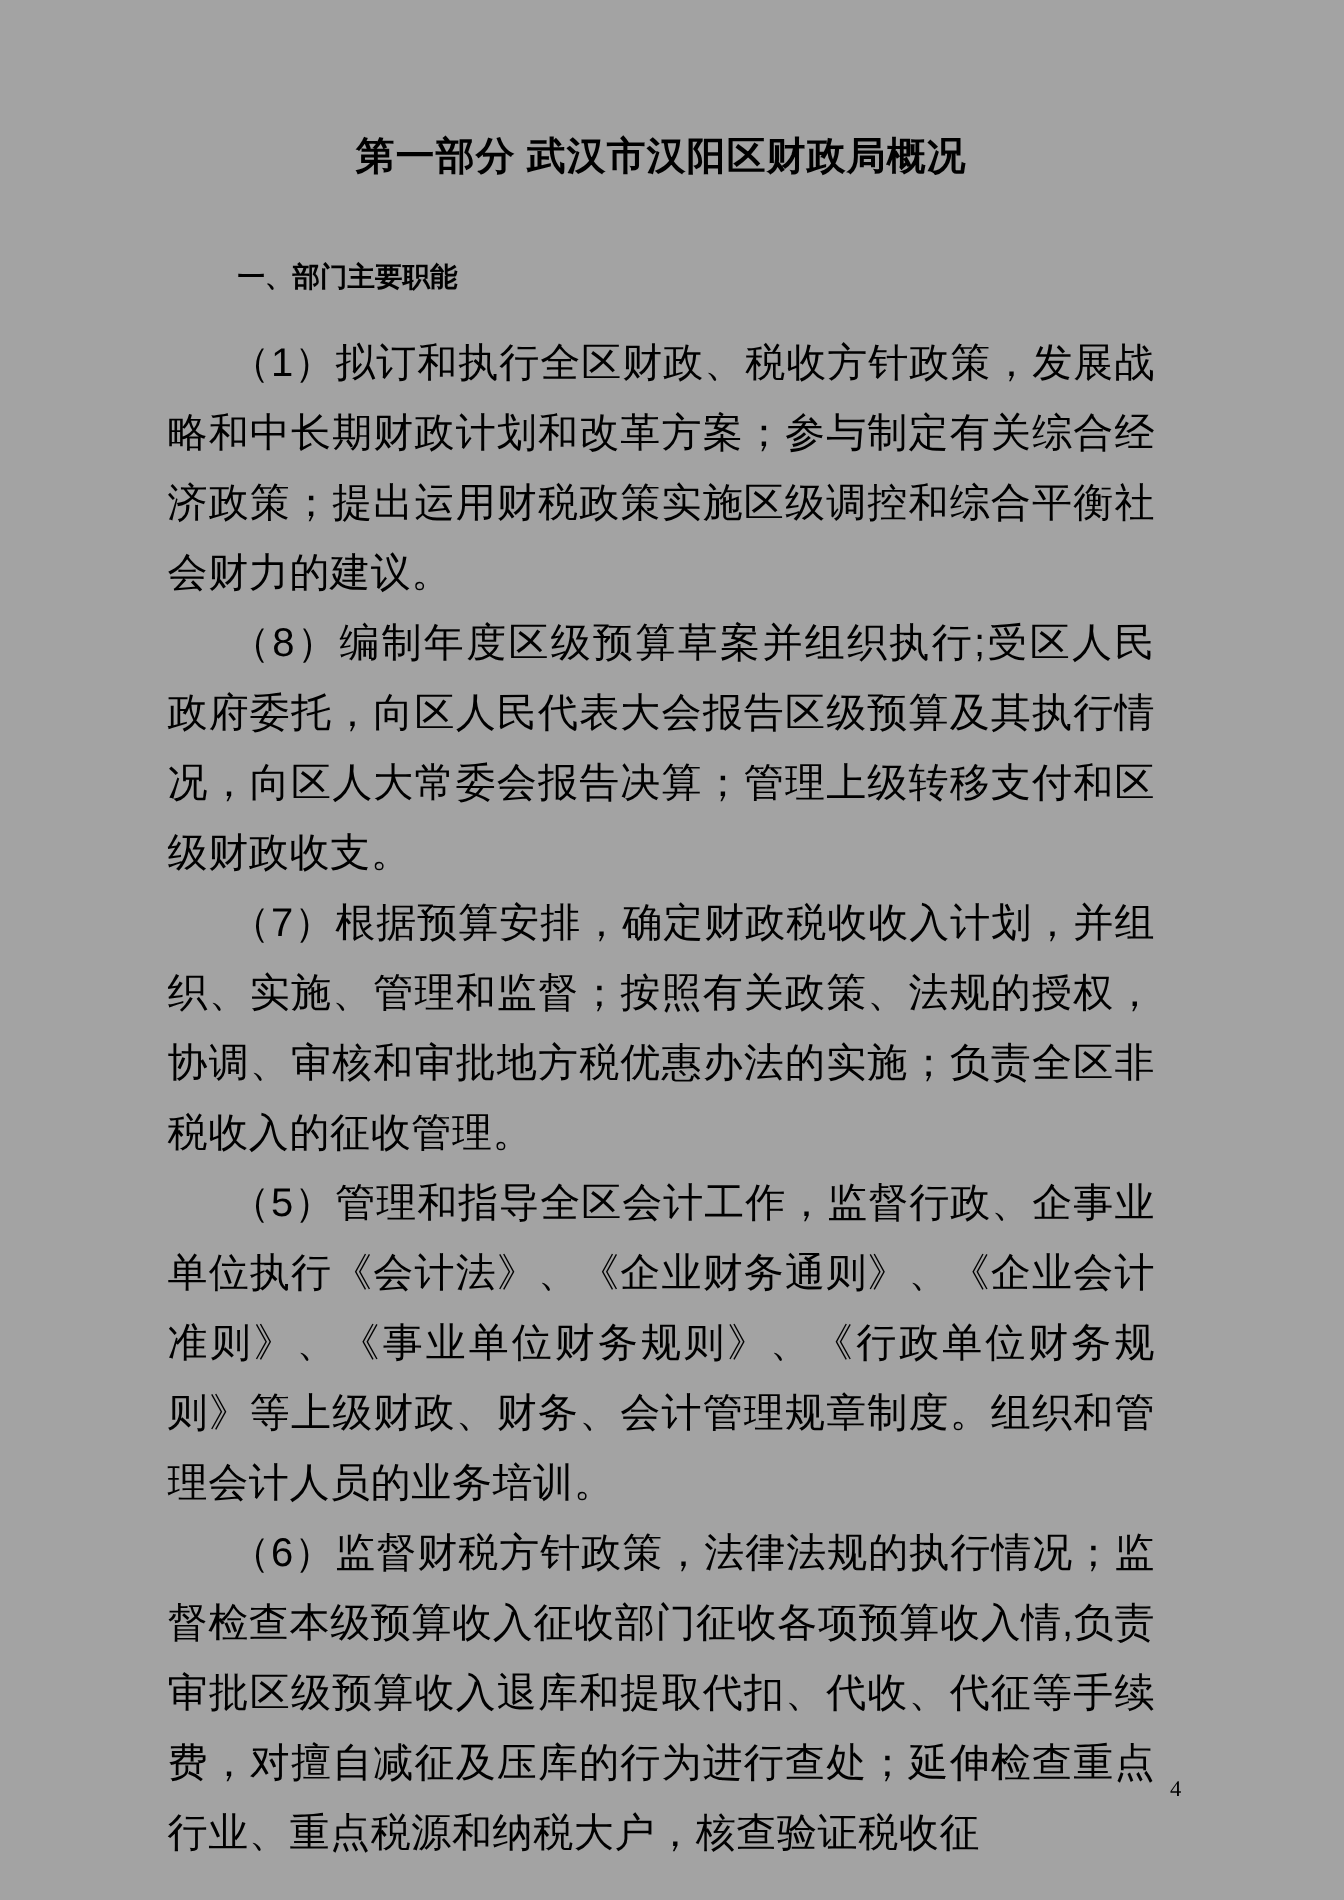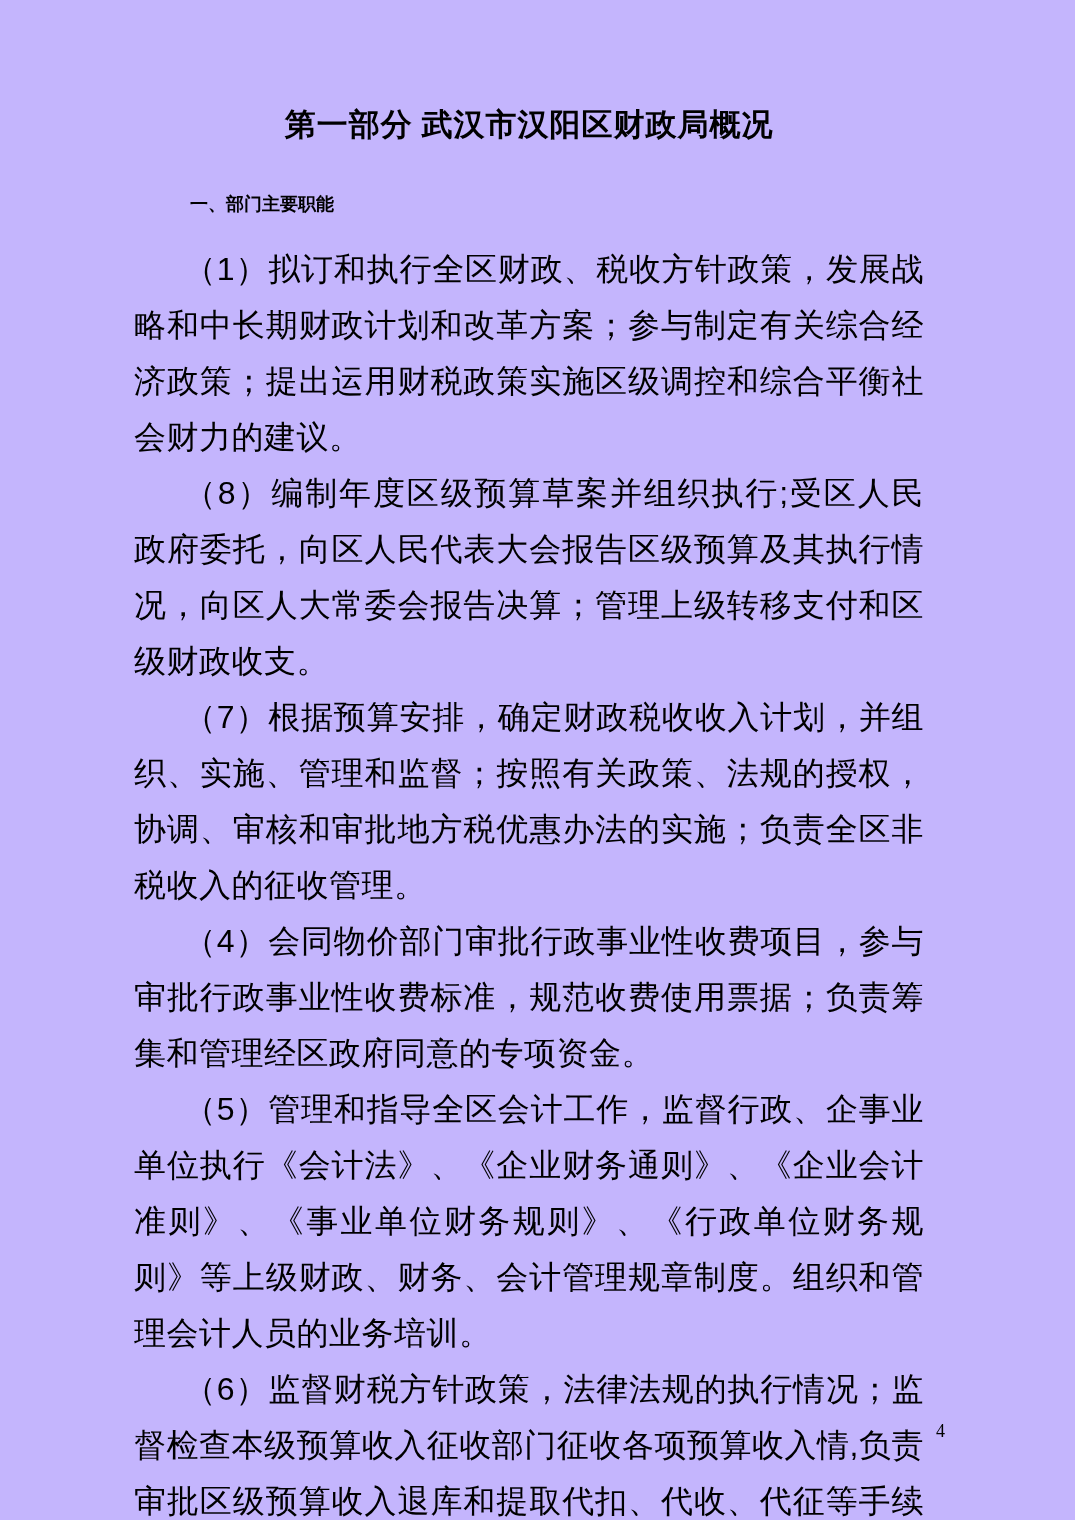--- a/index.html
+++ b/index.html
@@ -9,44 +9,44 @@
   }
   body {
     font-family: "Liberation Serif", "DejaVu Serif", serif;
     color: #000000;
   }
   .page {
     position: relative;
     width: 1075px;
     height: 1520px;
     margin: 0 auto;
-    background: #c4b5fd;
+    background: #a3a3a3;
     box-sizing: border-box;
     overflow: hidden;
   }
   .content {
     position: absolute;
     left: 134px;
     top: 0;
     width: 790px;
   }
   .doc-title {
     text-align: center;
     font-size: 31px;
     font-weight: bold;
     letter-spacing: 1px;
     margin-top: 105px;
     margin-bottom: 0;
     line-height: 1.3;
     font-family: "Liberation Serif", "DejaVu Serif", serif;
   }
   .section-heading {
-    font-size: 18px;
+    font-size: 22px;
     font-weight: bold;
-    margin-top: 47px;
+    margin-top: 62px;
     margin-bottom: 0;
     text-indent: 56px;
     line-height: 1.4;
     font-family: "Liberation Sans", "DejaVu Sans", sans-serif;
   }
   .para {
     font-size: 32px;
     line-height: 56px;
     text-align: justify;
     text-justify: inter-ideograph;
@@ -76,21 +76,20 @@
     <h1 class="doc-title">第一部分 武汉市汉阳区财政局概况</h1>
 
     <h2 class="section-heading">一、部门主要职能</h2>
 
     <p class="para">（1）拟订和执行全区财政、税收方针政策，发展战略和中长期财政计划和改革方案；参与制定有关综合经济政策；提出运用财税政策实施区级调控和综合平衡社会财力的建议。</p>
 
     <p class="para">（8）编制年度区级预算草案并组织执行;受区人民政府委托，向区人民代表大会报告区级预算及其执行情况，向区人大常委会报告决算；管理上级转移支付和区级财政收支。</p>
 
     <p class="para">（7）根据预算安排，确定财政税收收入计划，并组织、实施、管理和监督；按照有关政策、法规的授权，协调、审核和审批地方税优惠办法的实施；负责全区非税收入的征收管理。</p>
 
-    <p class="para">（4）会同物价部门审批行政事业性收费项目，参与审批行政事业性收费标准，规范收费使用票据；负责筹集和管理经区政府同意的专项资金。</p>
 
     <p class="para">（5）管理和指导全区会计工作，监督行政、企事业单位执行《会计法》、《企业财务通则》、《企业会计准则》、《事业单位财务规则》、《行政单位财务规则》等上级财政、财务、会计管理规章制度。组织和管理会计人员的业务培训。</p>
 
     <p class="para">（6）监督财税方针政策，法律法规的执行情况；监督检查本级预算收入征收部门征收各项预算收入情,负责审批区级预算收入退库和提取代扣、代收、代征等手续费，对擅自减征及压库的行为进行查处；延伸检查重点行业、重点税源和纳税大户，核查验证税收征</p>
 
   </div>
 
   <div class="page-number">4</div>
 </div>
 

